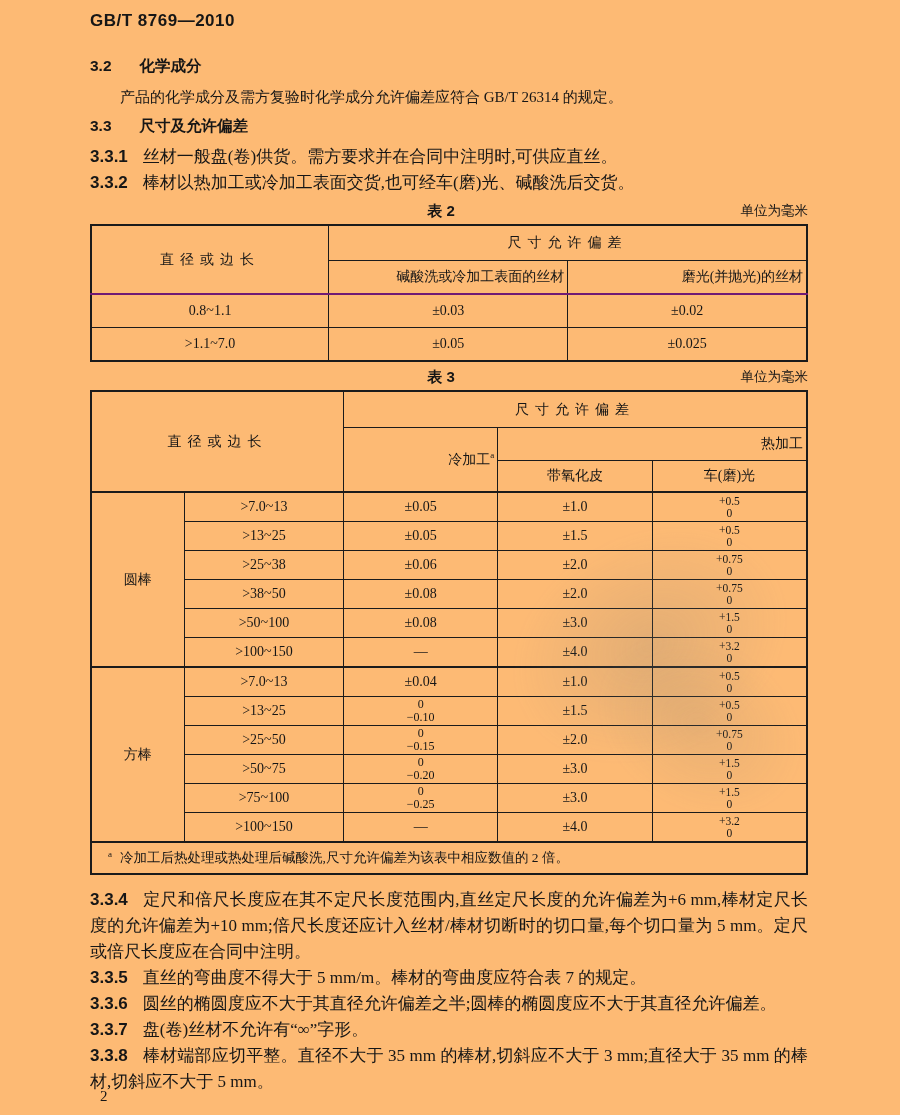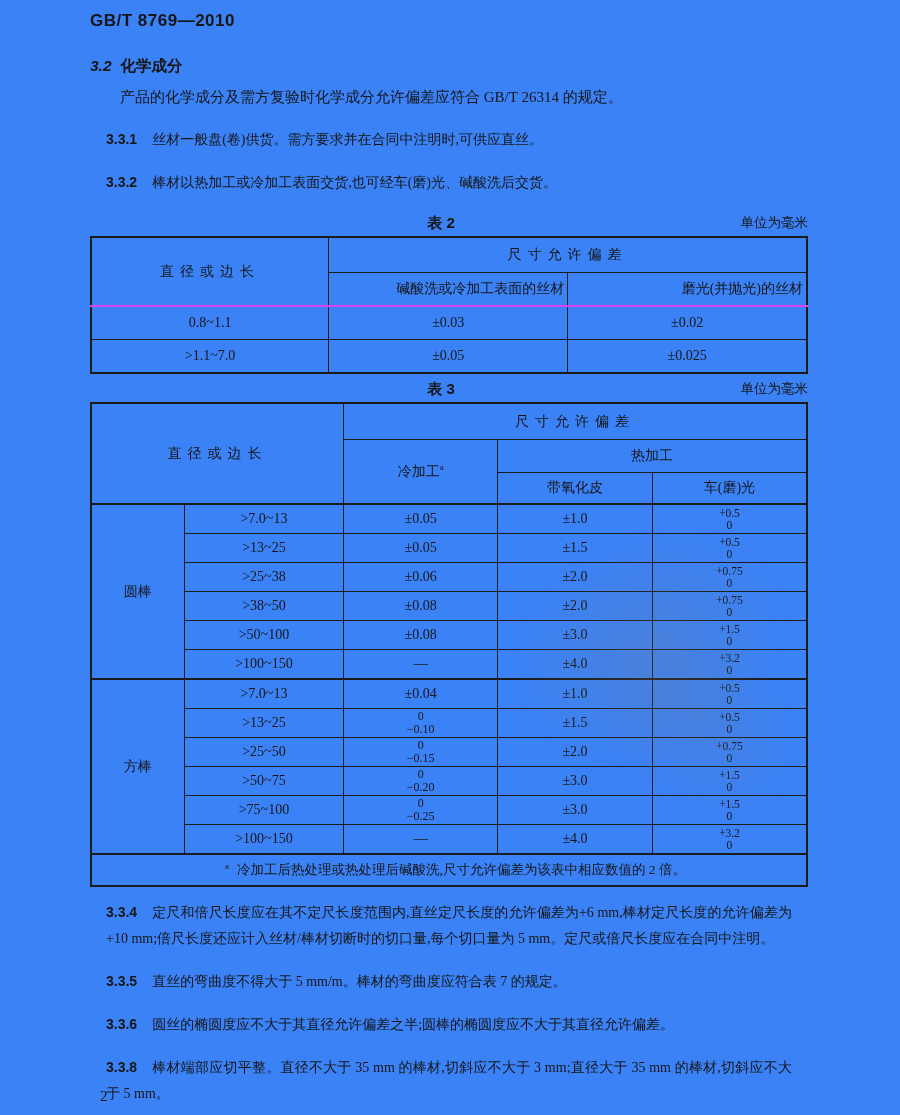--- a/index.html
+++ b/index.html
@@ -1,48 +1,48 @@
 <!DOCTYPE html>
 <html><head>
 <meta charset="utf-8">
 <style>
   html,body{margin:0;padding:0;background:#dddad4;}
   .page{
     position:relative;
     width:900px;height:1115px;
     margin:0 auto;
-    background:#3b82f6;
+    background:#fdba74;
     box-sizing:border-box;
     padding:10px 92px 12px 90px;
     font-family:"Liberation Serif","DejaVu Serif",serif;
     color:#161616;
     overflow:hidden;
   }
   .hd{font-family:"Liberation Sans","DejaVu Sans",sans-serif;font-weight:bold;}
   .doc-header{font-size:17px;line-height:22px;margin:0 0 22px 0;letter-spacing:.5px;}
   .sec-heading{font-size:15.5px;line-height:24px;margin:0 0 6px 0;}
-  .sec-heading .cnum{margin-right:9px;font-style:italic;}
+  .sec-heading .cnum{margin-right:28px;}
   .body-p{font-size:15px;line-height:26px;margin:0 0 4px 0;text-indent:2em;text-align:justify;}
-  .clause{font-size:14px;line-height:26px;margin:16px;text-align:justify;}
+  .clause{font-size:17px;line-height:26px;margin:0;text-align:justify;}
   .cnum{font-family:"Liberation Sans","DejaVu Sans",sans-serif;font-weight:bold;margin-right:15px;}
   .caption-row{position:relative;height:22px;margin-top:4px;margin-bottom:2px;}
   .caption-row .cap{position:absolute;left:0;right:16px;text-align:center;font-size:15px;line-height:22px;}
   .caption-row .unit{position:absolute;right:0;top:0;font-size:13.5px;line-height:22px;}
   table{border-collapse:collapse;width:100%;table-layout:fixed;border:2px solid #1b1b1b;}
   td{border:1px solid #1b1b1b;text-align:center;vertical-align:middle;font-size:14px;padding:1px 3px;color:#161616;}
   .t2 td{height:30px;}
   .t2 tr.hrow1 td{height:32px;}
   .t2 tr.subhead td{height:30px;font-size:14px;text-align:right;}
-  .t2 tr.body-start td{border-top:2px solid #d946ef;margin-top:44px;}
+  .t2 tr.body-start td{border-top:2px solid #701a75;margin-top:44px;}
   .t3 td{height:26px;}
   .t3 tr.hrow1 td{height:33px;}
-  .t3 tr.hrow2 td{height:30px;}
+  .t3 tr.hrow2 td{height:30px;text-align:right;}
   .t3 tr.hrow3 td{height:28px;}
   .t3 tr.body-start td,.t3 tr.group-start td{border-top:2px solid #1b1b1b;}
-  .t3 tr.foot-row td{border-top:2px solid #1b1b1b;height:28px;text-align:center;font-size:13.5px;padding-left:16px;}
+  .t3 tr.foot-row td{border-top:2px solid #1b1b1b;height:28px;text-align:left;font-size:13.5px;padding-left:16px;}
   .sp{letter-spacing:6px;}
   .pre{white-space:pre-line;font-size:11.5px;line-height:12.5px;}
   .preMid{white-space:pre-line;font-size:12px;line-height:13px;}
   sup{font-size:9px;vertical-align:super;line-height:0;}
   .foot-row sup{margin-right:8px;}
   .page-num{position:absolute;left:100px;top:1088px;font-size:15px;}
   .smudge{position:absolute;pointer-events:none;}
   .sm1{left:500px;top:530px;width:300px;height:230px;
        background:radial-gradient(ellipse at center,rgba(125,124,118,.20),rgba(125,124,118,0) 68%);
        transform:rotate(-28deg);filter:blur(3px);}
@@ -60,20 +60,23 @@
   <div class="smudge sm2"></div>
 
   <div class="doc-header hd">GB/T 8769—2010</div>
 
   <div class="sec-heading hd">
     <span class="cnum">3.2</span><span>化学成分</span>
   </div>
 
   <p class="body-p">产品的化学成分及需方复验时化学成分允许偏差应符合 GB/T 26314 的规定。</p>
 
+  <div class="sec-heading hd">
+    <span class="cnum">3.3</span><span>尺寸及允许偏差</span>
+  </div>
 
   <p class="clause">
     <span class="cnum">3.3.1</span><span>丝材一般盘(卷)供货。需方要求并在合同中注明时,可供应直丝。</span>
   </p>
   <p class="clause">
     <span class="cnum">3.3.2</span><span>棒材以热加工或冷加工表面交货,也可经车(磨)光、碱酸洗后交货。</span>
   </p>
 
   <div class="caption-row">
     <span class="cap hd">表 2</span>
@@ -236,18 +239,21 @@
   <p class="clause" style="margin-top:12px;">
     <span class="cnum">3.3.4</span><span>定尺和倍尺长度应在其不定尺长度范围内,直丝定尺长度的允许偏差为+6 mm,棒材定尺长度的允许偏差为+10 mm;倍尺长度还应计入丝材/棒材切断时的切口量,每个切口量为 5 mm。定尺或倍尺长度应在合同中注明。</span>
   </p>
   <p class="clause">
     <span class="cnum">3.3.5</span><span>直丝的弯曲度不得大于 5 mm/m。棒材的弯曲度应符合表 7 的规定。</span>
   </p>
   <p class="clause">
     <span class="cnum">3.3.6</span><span>圆丝的椭圆度应不大于其直径允许偏差之半;圆棒的椭圆度应不大于其直径允许偏差。</span>
   </p>
   <p class="clause">
+    <span class="cnum">3.3.7</span><span>盘(卷)丝材不允许有“∞”字形。</span>
+  </p>
+  <p class="clause">
     <span class="cnum">3.3.8</span><span>棒材端部应切平整。直径不大于 35 mm 的棒材,切斜应不大于 3 mm;直径大于 35 mm 的棒材,切斜应不大于 5 mm。</span>
   </p>
 
   <div class="page-num">2</div>
 
 </div>
 
 </body></html>

